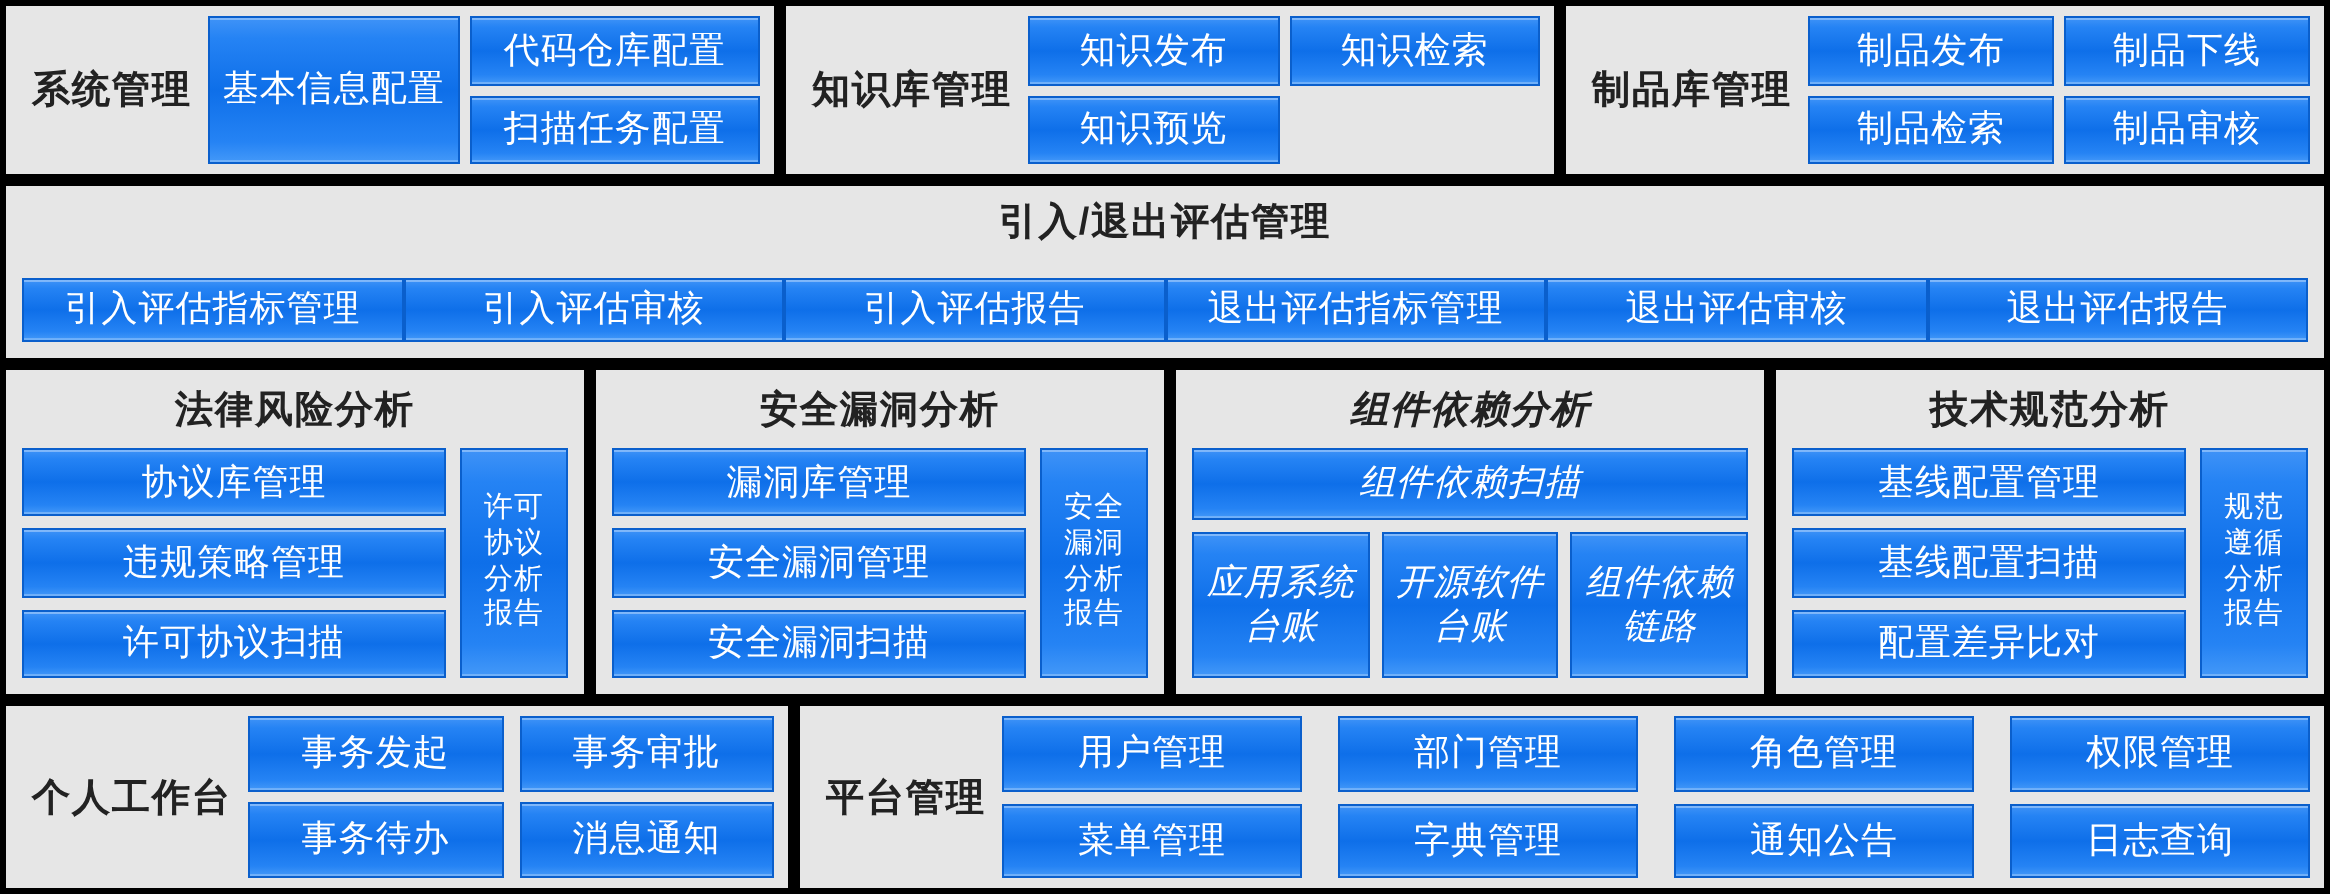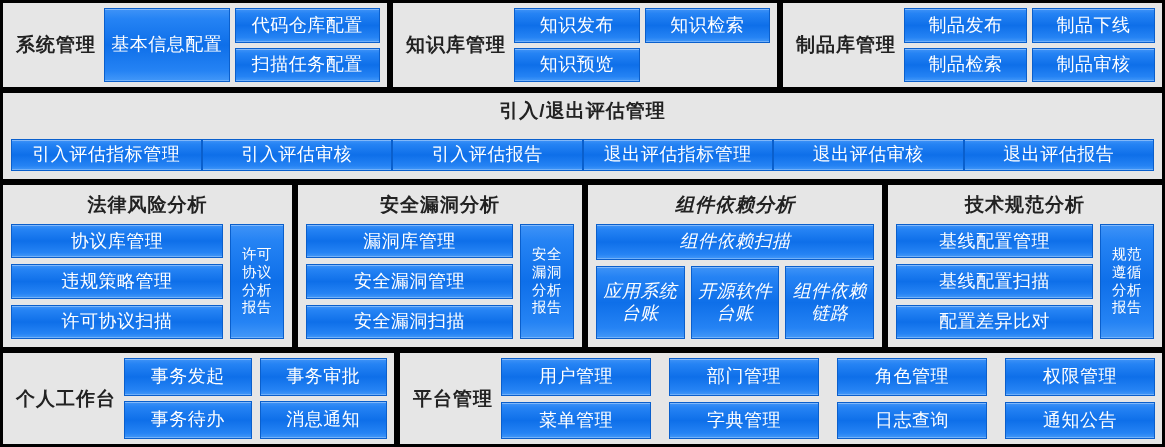--- a/index.html
+++ b/index.html
@@ -319,21 +319,21 @@
     <div class="panel panel-lr p-platform">
       <div class="ptitle">平台管理</div>
       <div class="pbody">
         <div class="plat-body">
           <div class="btn">用户管理</div>
           <div class="btn">部门管理</div>
           <div class="btn">角色管理</div>
           <div class="btn">权限管理</div>
           <div class="btn">菜单管理</div>
           <div class="btn">字典管理</div>
+          <div class="btn">通知公告</div>
           <div class="btn">日志查询</div>
-          <div class="btn">通知公告</div>
         </div>
       </div>
     </div>
 
   </div>
 
 </div>
 
 </body></html>

